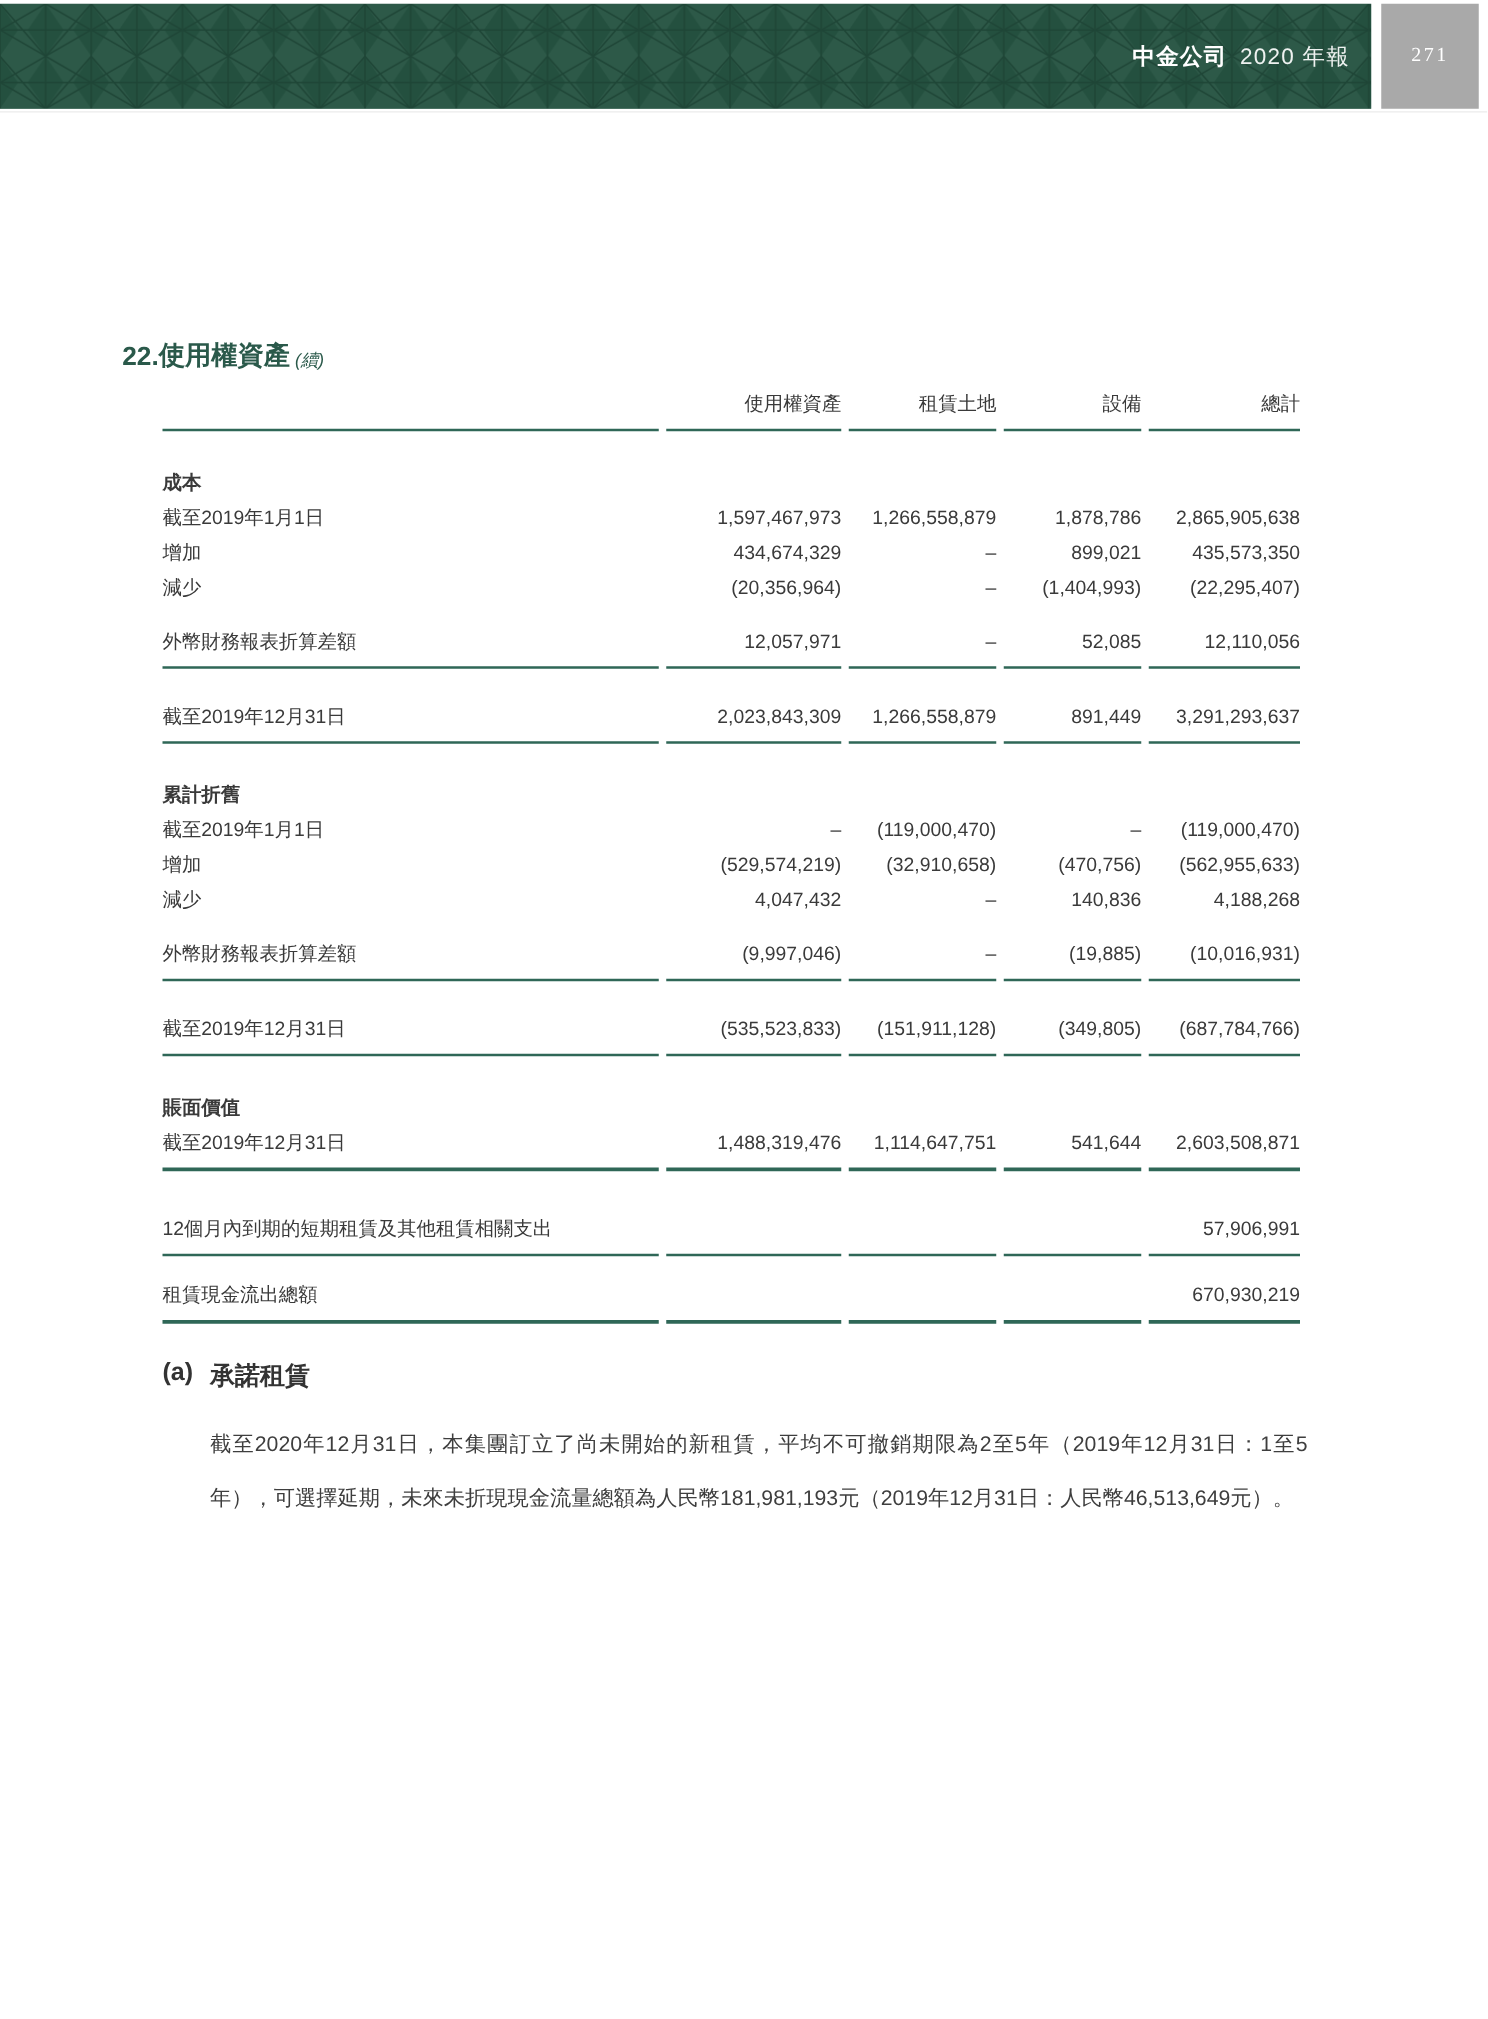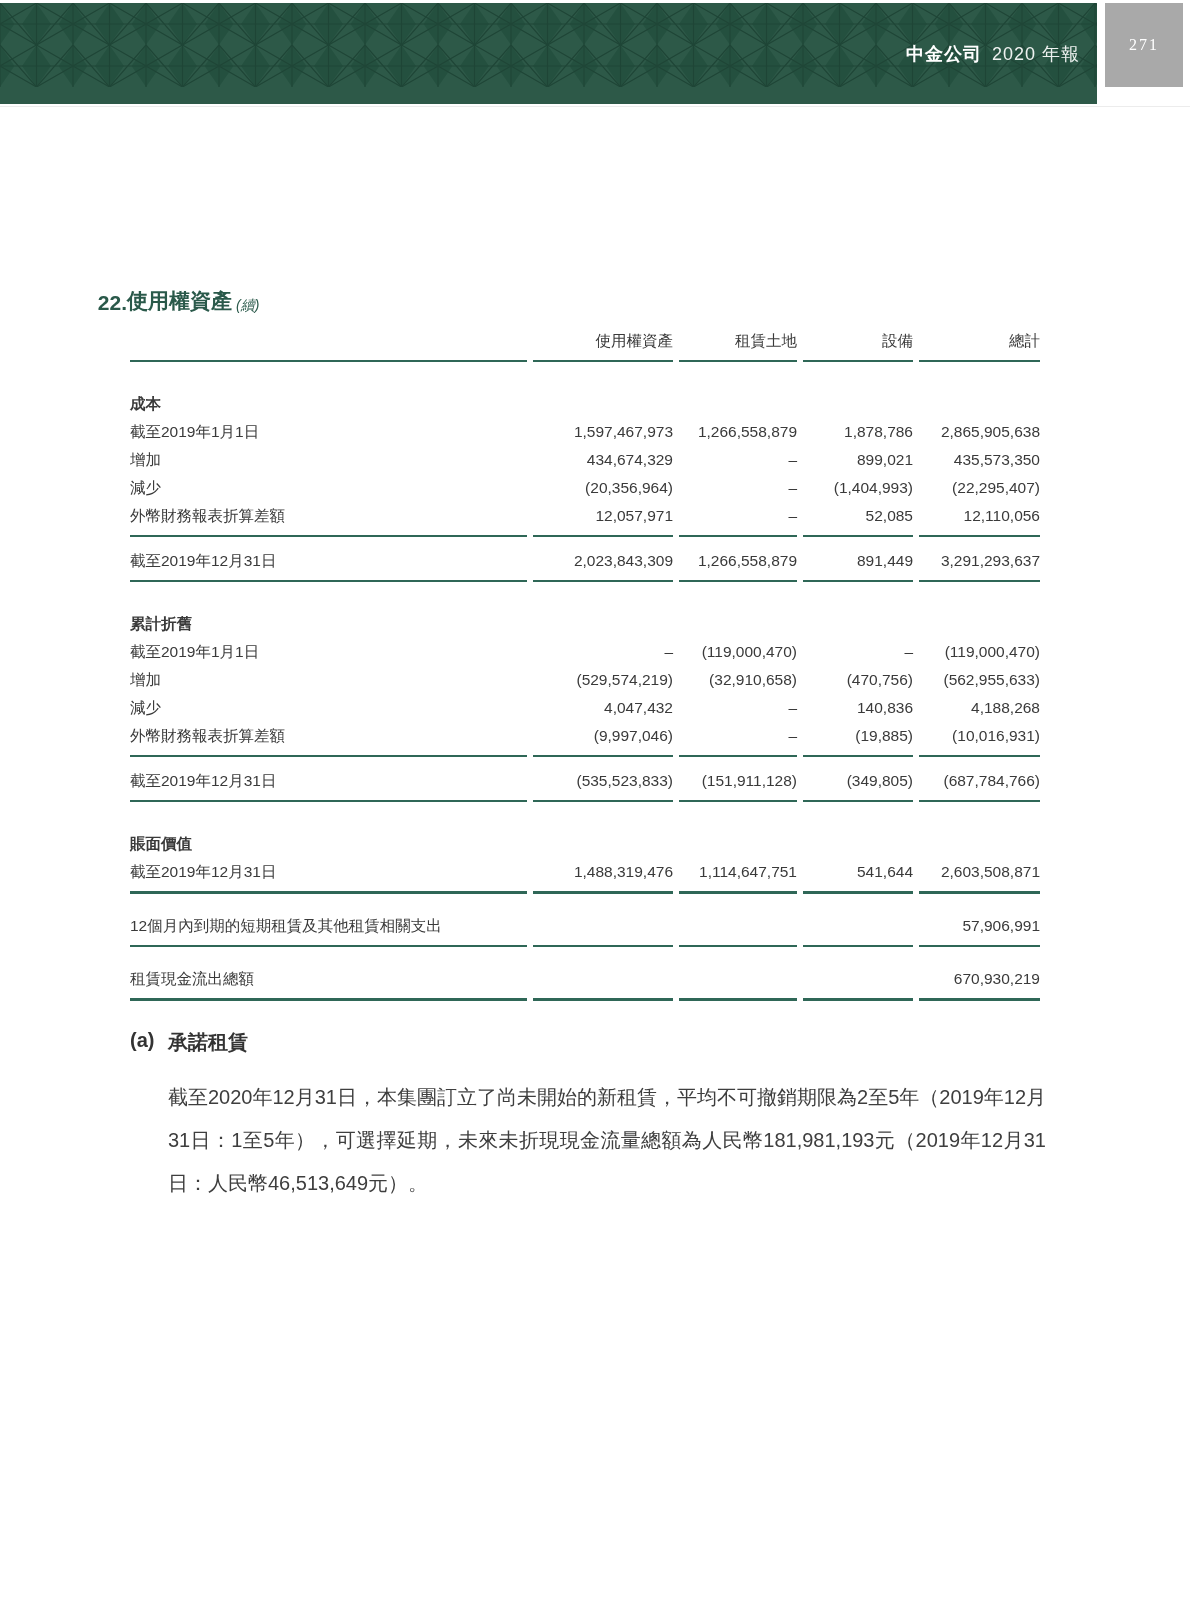--- a/index.html
+++ b/index.html
@@ -26,21 +26,21 @@
   }
   
   .topbar{
     display:flex;
     padding-top:3px;
     align-items:stretch;
   }
   .band{
     position:relative;
     width:1097px;
-    height:101px;
+    height:84px;
     background:var(--band);
     overflow:hidden;
     flex:0 0 auto;
   }
   .band svg{display:block;}
   .band-text{
     position:absolute;
     right:17px;
     top:50%;
     transform:translateY(-50%);
@@ -103,35 +103,35 @@
     padding-bottom:9px;
     border-bottom:2px solid var(--rule);
     text-align:right;
     line-height:20px;
   }
   .thead>div:first-child{text-align:left;}
   .sec-row>div{font-weight:bold;grid-column:1/-1;}
   .gap-lg{margin-top:28px;}
   .gap-md{margin-top:10px;}
   .gap-md2{margin-top:18px;}
-  .rule>div{border-bottom:2px solid var(--rule);padding-bottom:5px;}
+  .rule>div{border-bottom:2px solid var(--rule);padding-bottom:5px;margin-top:15px;}
   .rule3>div{border-bottom:3px solid var(--rule);padding-bottom:5px;}
   
   .note{margin:28px 0 0 130px;width:916px;}
   .note-head{
     display:flex;
     font-size:20px;
     font-weight:bold;
     color:#333333;
   }
   .note-head .nlabel{width:38px;}
   .note-body{
     margin-left:38px;
     margin-top:20px;
-    font-size:20px;
+    font-size:17px;
     line-height:43px;
     text-align:justify;
     color:#3e3e3e;
   }
   .note-body p + p{margin-top:12px;}
 </style>
 </head>
 <body>
 
 <div class="page">

